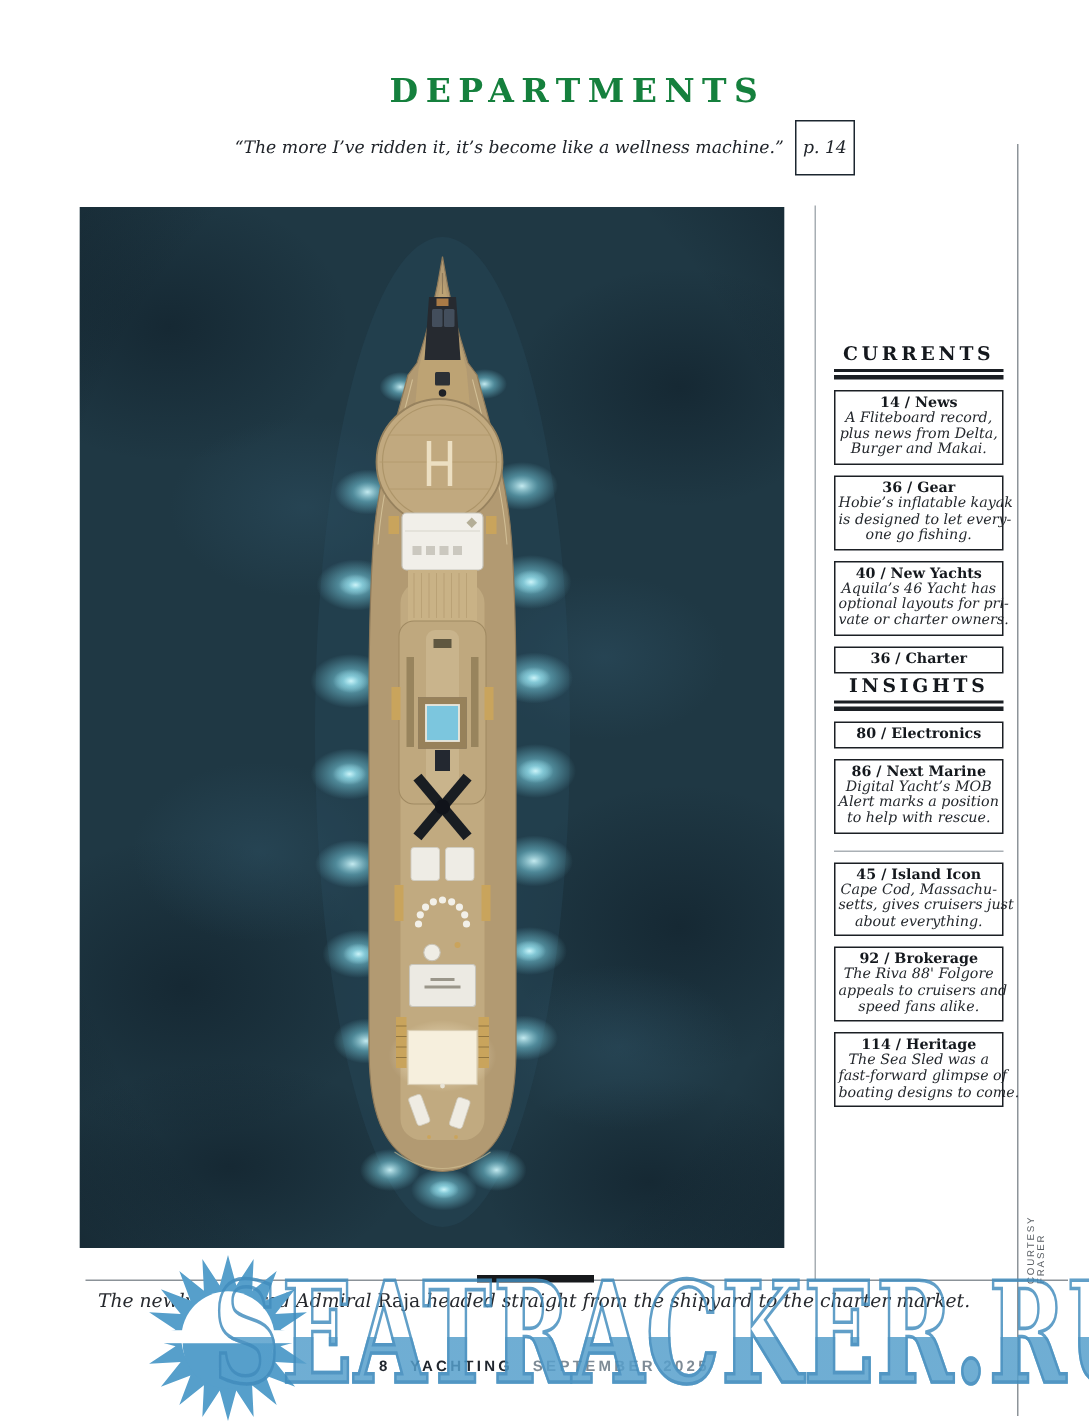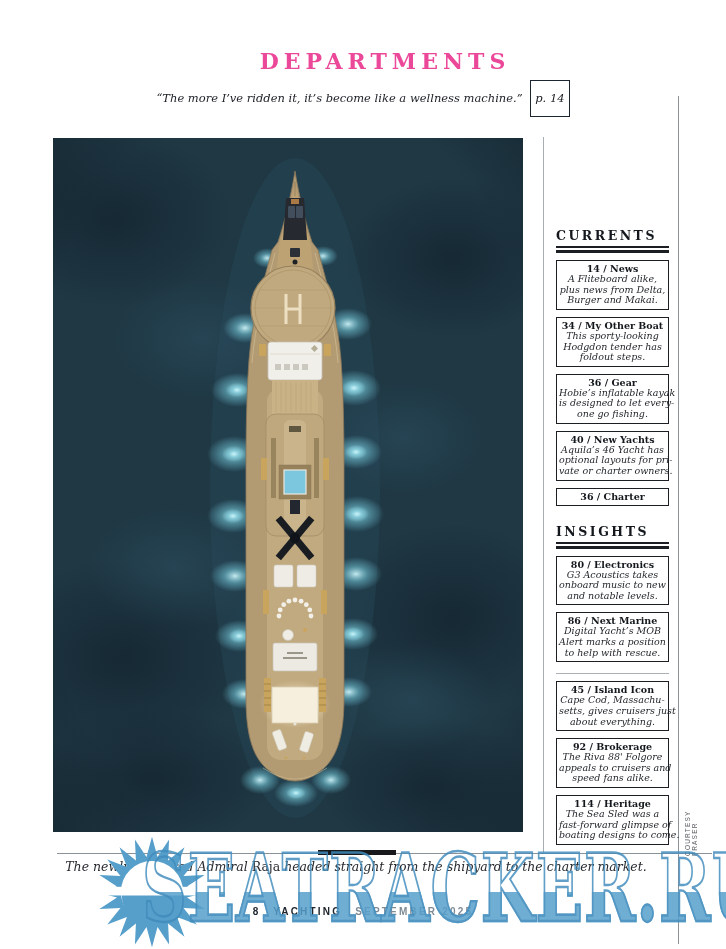--- a/index.html
+++ b/index.html
@@ -1,40 +1,40 @@
 <!DOCTYPE html>
 <html><head>
 <meta charset="utf-8">
 <style>
   html,body{margin:0;padding:0;background:#ffffff;}
   .page{position:relative;width:726px;height:949px;background:#fff;overflow:hidden;
         font-family:"DejaVu Serif",serif;color:#1c2630;}
 
   
   .dept-title{position:absolute;top:48px;left:0;right:0;text-align:center;
-    font-size:22px;font-weight:bold;letter-spacing:5px;color:#ec4899;margin-left:44px;}
+    font-size:22px;font-weight:bold;letter-spacing:5px;color:#15803d;margin-left:44px;}
   .quote-line{position:absolute;top:80px;left:0;right:0;text-align:center;
     font-size:11.5px;font-style:italic;color:#20242a;}
   .pageref-box{display:inline-block;border:1px solid #1c2630;padding:11px 4px;margin-left:4px;
     font-style:italic;line-height:13px;}
 
   
   .hero{position:absolute;left:53px;top:138px;width:470px;height:694px;}
   .hero svg{display:block;}
 
   
   .vrule-left{position:absolute;left:543px;top:137px;width:1px;height:716px;background:#a7aeb3;}
   .vrule-right{position:absolute;left:678px;top:96px;width:1px;height:848px;background:#8d9499;}
   .hrule{position:absolute;left:57px;top:853px;width:655px;height:1px;background:#8b9298;}
   .hrule-thick{position:absolute;left:318px;top:850px;width:78px;height:4.5px;background:#17191c;}
 
   
   .sidebar{position:absolute;left:556px;top:228px;width:113px;}
-  .toc-section + .toc-section{margin-top:18px;}
-  .toc-title{font-weight:bold;font-size:12.5px;letter-spacing:2.5px;color:#14181d;}
+  .toc-section + .toc-section{}
+  .toc-title{text-align:center;font-weight:bold;font-size:12.5px;letter-spacing:2.5px;color:#14181d;}
   .scotch-rule{height:2px;border-top:2px solid #1b1f24;border-bottom:3px solid #1b1f24;margin:3px 0 1px;}
   .toc-box{border:1.5px solid #1b1f24;margin-top:7px;padding:2px 2px 3px;text-align:center;background:#fff;}
   .toc-label{font-weight:bold;font-size:9.5px;color:#14181d;white-space:nowrap;}
   .toc-desc{font-size:9.5px;font-style:italic;line-height:1.12;color:#23272c;white-space:pre;}
   .toc-desc .roman{font-style:normal;}
   .toc-divider{border-top:1px solid #aab0b5;margin:11px 0 3px;}
 
   
   .caption{position:absolute;top:859px;left:0;right:14px;text-align:center;
     font-size:12.5px;font-style:italic;color:#26292e;}
@@ -265,29 +265,23 @@
   <div class="vrule-right"></div>
   <div class="hrule"></div>
   <div class="hrule-thick"></div>
 
   <div class="sidebar">
       <div class="toc-section">
         <div class="toc-title">CURRENTS</div>
         <div class="scotch-rule"></div>
         <div class="toc-box">
           <div class="toc-label">14 / News</div>
-          <div class="toc-desc">A Fliteboard alike,
+          <div class="toc-desc">A Fliteboard record,
 plus news from Delta,
 Burger and Makai.</div>
-        </div>
-        <div class="toc-box">
-          <div class="toc-label">34 / My Other Boat</div>
-          <div class="toc-desc">This sporty-looking
-Hodgdon tender has
-foldout steps.</div>
         </div>
         <div class="toc-box">
           <div class="toc-label">36 / Gear</div>
           <div class="toc-desc">Hobie’s inflatable kayak
 is designed to let every-
 one go fishing.</div>
         </div>
         <div class="toc-box">
           <div class="toc-label">40 / New Yachts</div>
           <div class="toc-desc">Aquila’s 46 Yacht has
@@ -296,23 +290,20 @@
         </div>
         <div class="toc-box">
           <div class="toc-label">36 / Charter</div>
         </div>
       </div>
       <div class="toc-section">
         <div class="toc-title">INSIGHTS</div>
         <div class="scotch-rule"></div>
         <div class="toc-box">
           <div class="toc-label">80 / Electronics</div>
-          <div class="toc-desc">G3 Acoustics takes
-onboard music to new
-and notable levels.</div>
         </div>
         <div class="toc-box">
           <div class="toc-label">86 / Next Marine</div>
           <div class="toc-desc">Digital Yacht’s MOB
 Alert marks a position
 to help with rescue.</div>
         </div>
         <div class="toc-divider"></div>
         <div class="toc-box">
           <div class="toc-label">45 / Island Icon</div>

